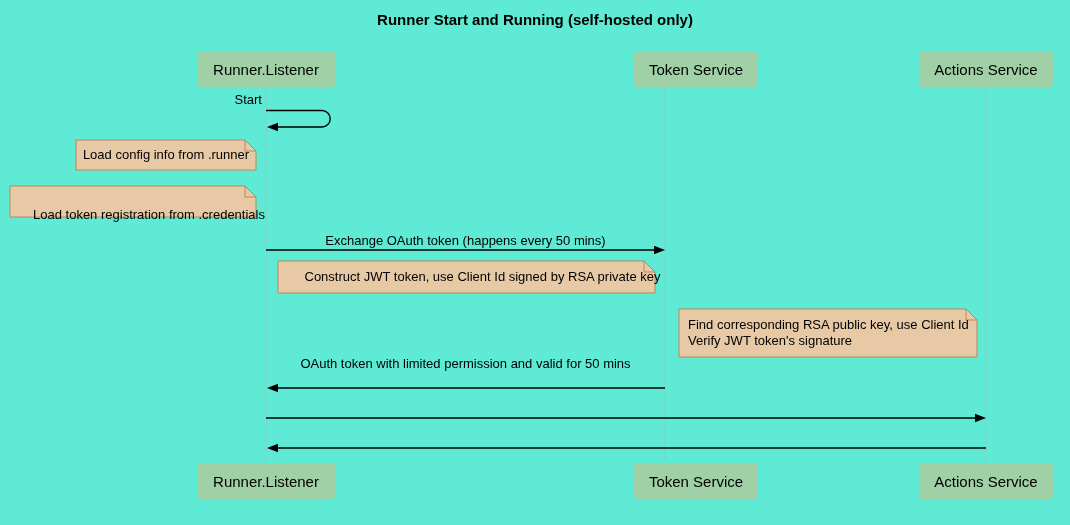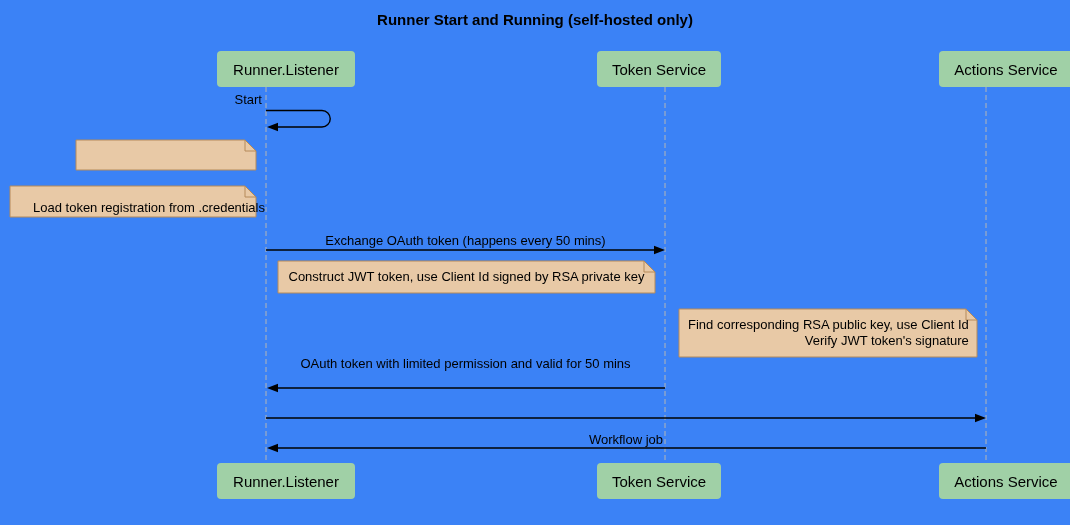--- a/index.html
+++ b/index.html
@@ -7,21 +7,21 @@
     --note-fill:#e8c9a6;
     --note-border:#b58a5a;
     --lifeline:#b5b5b5;
     --ink:#000000;
   }
   html,body{margin:0;padding:0;background:#ffffff;}
   .diagram{
     position:relative;
     width:1070px;
     height:525px;
-    background:#3b82f6;
+    background:#5eead4;
     font-family:"Liberation Sans", sans-serif;
     color:var(--ink);
     overflow:hidden;
   }
   .canvas{position:absolute;left:0;top:0;width:1070px;height:525px;}
   .title{
     position:absolute;
     left:0; top:11px; width:1070px;
     text-align:center;
     font-size:15px;
@@ -29,24 +29,23 @@
   }
   .participant{
     position:absolute;
     height:36px;
     background:var(--green);
     border-radius:4px;
     display:flex;
     align-items:center;
     justify-content:center;
     font-size:15px;
-    margin-left:20px;
   }
   .p-runner{left:197px;width:138px;}
-  .p-token{left:577px;width:124px;justify-content:center;}
+  .p-token{left:634px;width:124px;justify-content:center;}
   .p-actions{left:919px;width:134px;align-items:center;}
   .row-top{top:51px;}
   .row-bottom{top:463px;}
   .msg-label{
     position:absolute;
     font-size:13px;
     text-align:center;
     line-height:15px;
     white-space:nowrap;
   }
@@ -61,21 +60,21 @@
     position:absolute;
     font-size:13px;
     display:flex;
     align-items:center;
     justify-content:center;
     text-align:center;
     line-height:16px;
   }
   .note-text.left-align{
     justify-content:flex-start;
-    text-align:right;
+    text-align:left;
     white-space:pre-line;
   }
 </style>
 </head>
 <body>
 
 <div class="diagram">
 
   <svg class="canvas" viewBox="0 0 1070 525" xmlns="http://www.w3.org/2000/svg">
 
@@ -133,23 +132,23 @@
     <span>Actions Service</span>
   </div>
 
   <div class="start-label">Start</div>
 
   <div class="msg-label" style="left:266px;top:233px;width:399px;text-align:center;">Exchange OAuth token (happens every 50 mins)</div>
 
   <div class="msg-label" style="left:266px;top:356px;width:399px;">OAuth token with limited permission and valid for 50 mins</div>
 
 
-  <div class="msg-label" style="left:266px;top:432px;width:720px;">Workflow job</div>
 
+  <div class="note-text" style="left:76px;top:140px;width:180px;height:30px;">Load config info from .runner</div>
 
-  <div class="note-text" style="left:10px;top:192px;width:278px;height:31px;">Load token registration from .credentials</div>
+  <div class="note-text" style="left:10px;top:199px;width:278px;height:31px;">Load token registration from .credentials</div>
 
-  <div class="note-text" style="left:278px;top:261px;width:377px;height:32px;">Construct JWT token, use Client Id signed by RSA private key</div>
+  <div class="note-text" style="left:278px;top:261px;width:377px;height:32px;padding-left:16px;">Construct JWT token, use Client Id signed by RSA private key</div>
 
   <div class="note-text left-align" style="left:688px;top:309px;width:282px;height:48px;">Find corresponding RSA public key, use Client Id
 Verify JWT token's signature</div>
 
 </div>
 
 </body></html>

